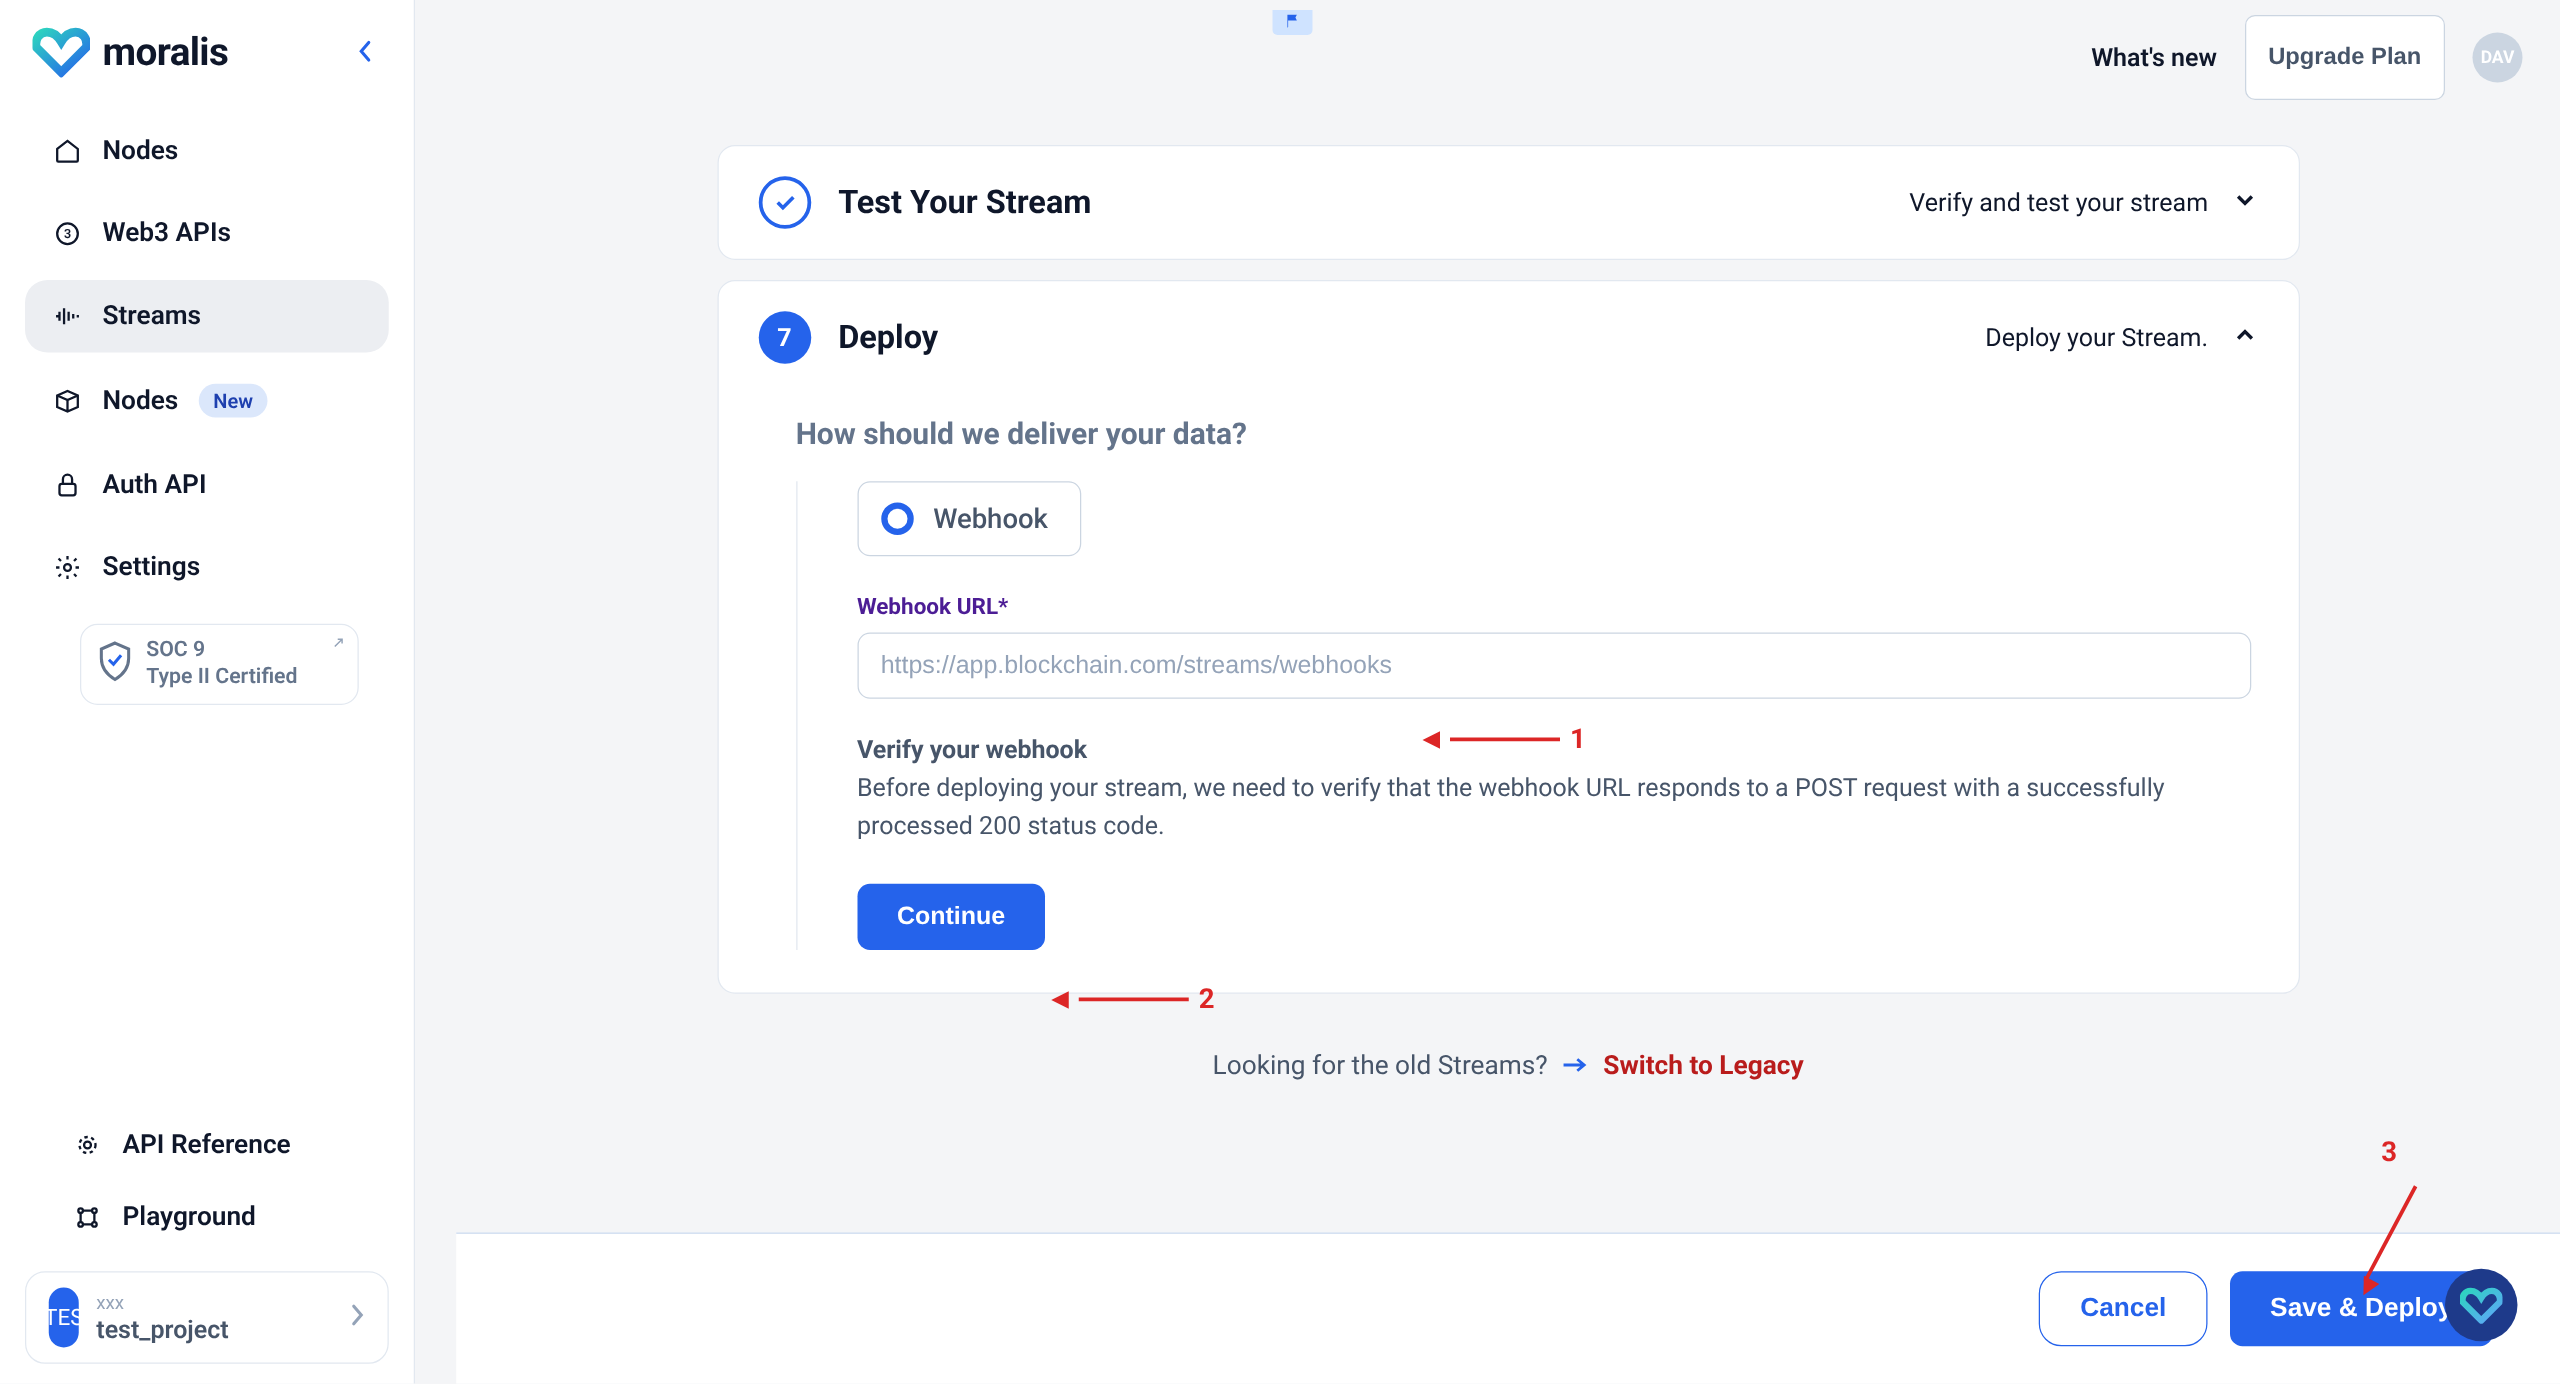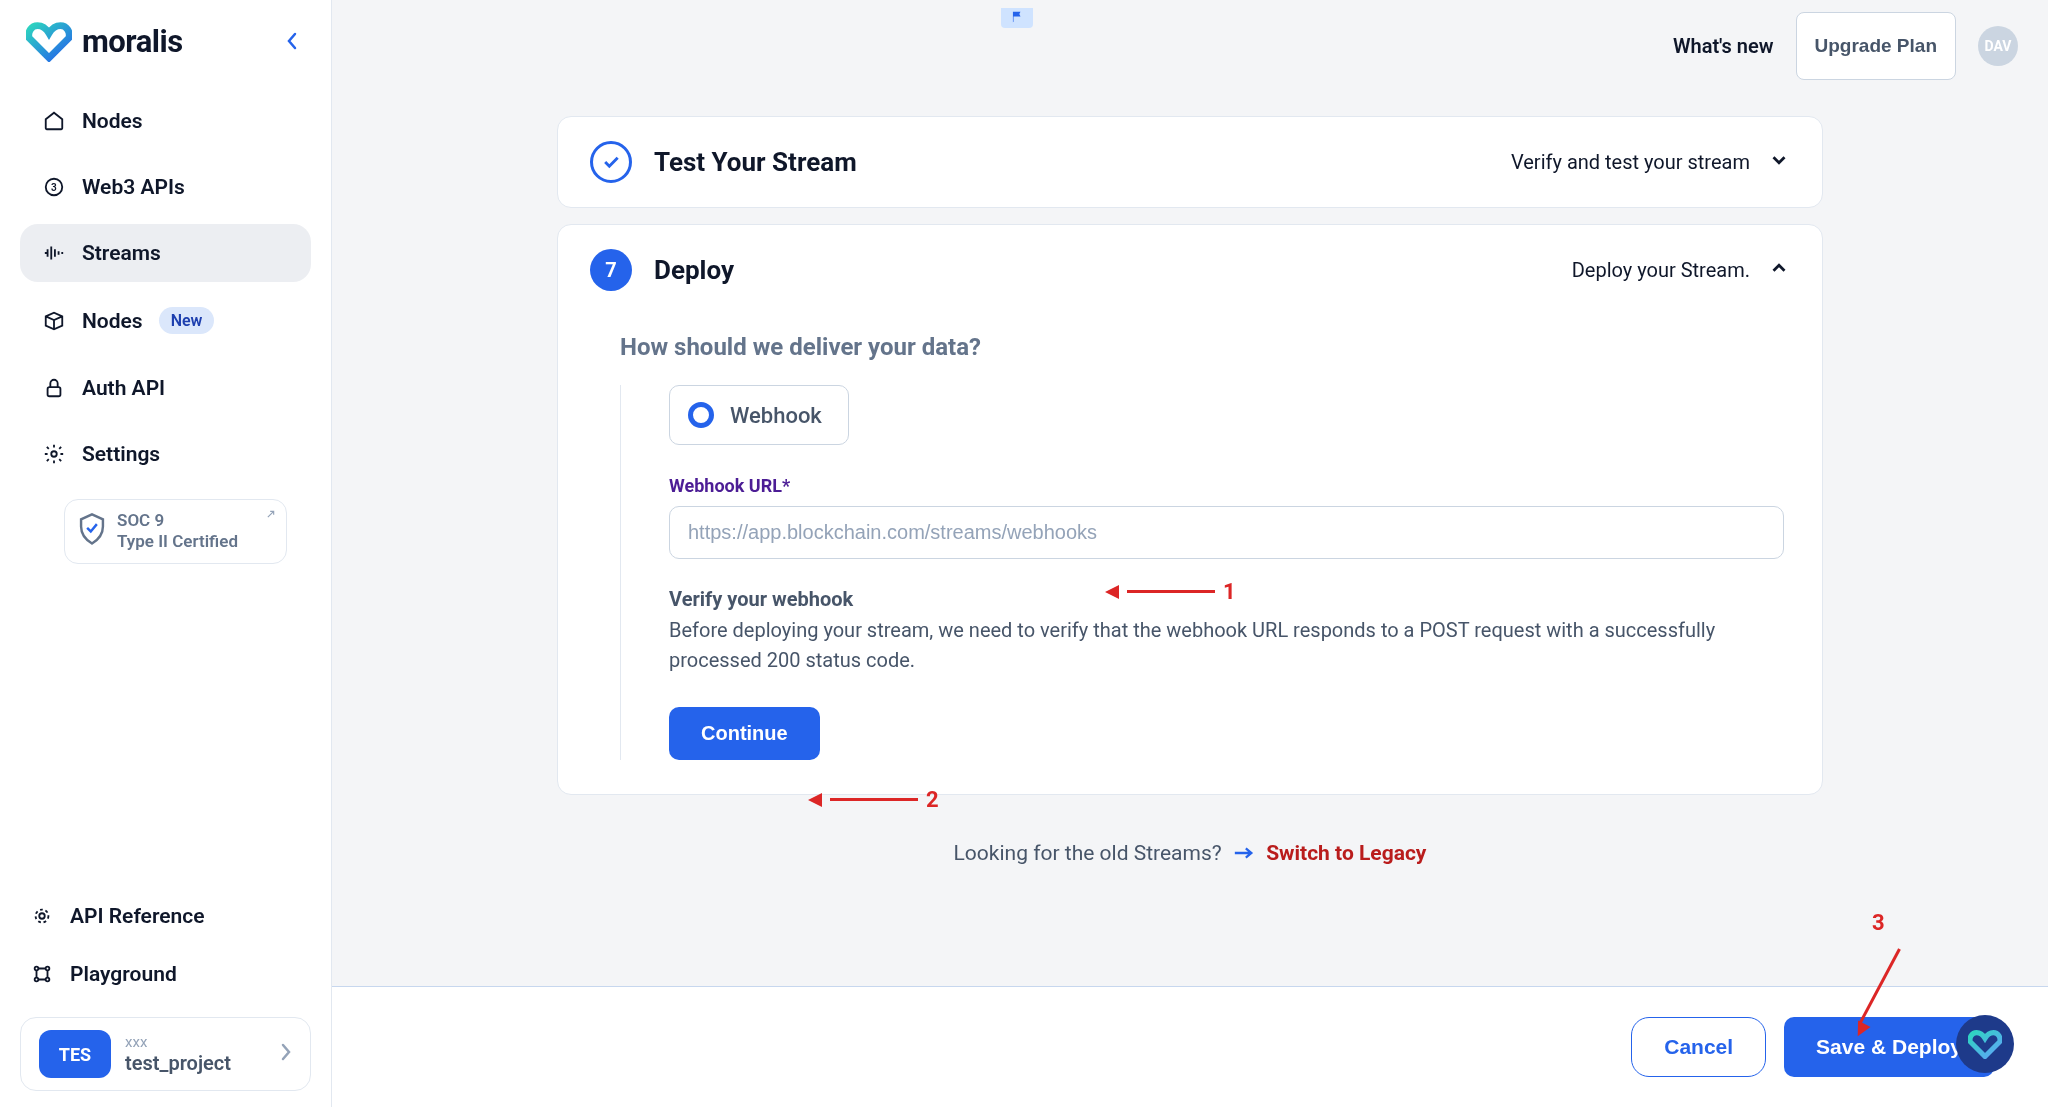--- a/index.html
+++ b/index.html
@@ -1,40 +1,40 @@
 <!DOCTYPE html>
 <html><head>
   <meta charset="utf-8">
   <style>
     * { box-sizing: border-box; margin: 0; padding: 0; }
     body { font-family: -apple-system, BlinkMacSystemFont, "Segoe UI", Roboto, sans-serif; background: #f4f5f7; color: #0f172a; overflow: hidden; }
     
-    .app { display: flex; width: 2048px; height: 1107px; transform-origin: top left; }
+    .app { display: flex; width: 2048px; height: 1107px; transform-origin: top left; gap: 33px; }
     
     
     .sidebar { width: 332px; background: #fff; border-right: 1px solid #e2e8f0; display: flex; flex-direction: column; padding: 20px 0 16px 0; position: relative; }
     .logo-row { display: flex; align-items: center; justify-content: space-between; padding: 0 24px 18px 26px; }
     .logo { display: flex; align-items: center; gap: 10px; }
     .logo-mark svg { display:block; }
     .logo-text { font-size: 31px; font-weight: 700; letter-spacing: -0.5px; color:#0f172a;}
     .collapse-btn { width: 30px; height: 30px; display: flex; align-items: center; justify-content: center; color:#2563eb; cursor:pointer; }
     
     .nav { padding: 12px 20px 0 20px; display: flex; flex-direction: column; gap: 8px; flex:1; }
     .nav-item { display: flex; align-items: center; gap: 16px; padding: 17px 22px; font-size: 21px; font-weight: 600; border-radius: 18px; cursor: pointer; color:#0f172a; }
     .nav-item.active { background: #eceef2; }
     .nav-icon { width: 24px; height: 24px; display:flex; align-items:center; justify-content:center; flex-shrink:0; }
     .nav-badge { font-size: 16px; font-weight:600; background: #dbe7fb; color:#1e40af; padding: 4px 12px; border-radius: 14px; }
     
     .soc-box { margin: 8px 24px 14px 44px; border:1px solid #e2e8f0; border-radius: 14px; padding: 10px 16px 10px 12px; display:flex; align-items:center; gap:10px; position:relative; }
     .soc-text { font-size: 17px; font-weight:600; color:#64748b; line-height:1.25; }
     .soc-link { position:absolute; top:8px; right:10px; color:#94a3b8; }
     
-    .bottom-nav { padding: 0 8px; }
+    .bottom-nav { padding: 0 8px; margin-left: 28px; }
     .project-card { margin: 14px 20px 0 20px; border:1px solid #e2e8f0; border-radius: 16px; padding: 12px 18px; display:flex; align-items:center; gap:14px; }
-    .project-badge { background:#2563eb; color:#fff; width:72px; height:48px; border-radius:12px; display:flex; align-items:center; justify-content:center; font-weight:700; font-size:18px; }
+    .project-badge { background:#2563eb; color:#fff; width:24px; height:48px; border-radius:12px; display:flex; align-items:center; justify-content:center; font-weight:400; font-size:18px; }
     .project-meta { flex:1; }
     .project-sub { font-size:15px; color:#94a3b8; }
     .project-name { font-size:20px; font-weight:600; color:#475569; }
     .project-chevron { color:#94a3b8; }
     
     
     .main { flex:1; display:flex; flex-direction:column; }
     .topbar { display:flex; justify-content:space-between; padding: 12px 30px 0 30px; align-items:flex-start; }
     .flag-pin { width:32px; height:20px; background:#cfe3ff; border-radius:0 0 4px 4px; margin: -4px auto 0 auto; display:flex; align-items:center; justify-content:center; }
     .flag-inner{ color:#2563eb; }

